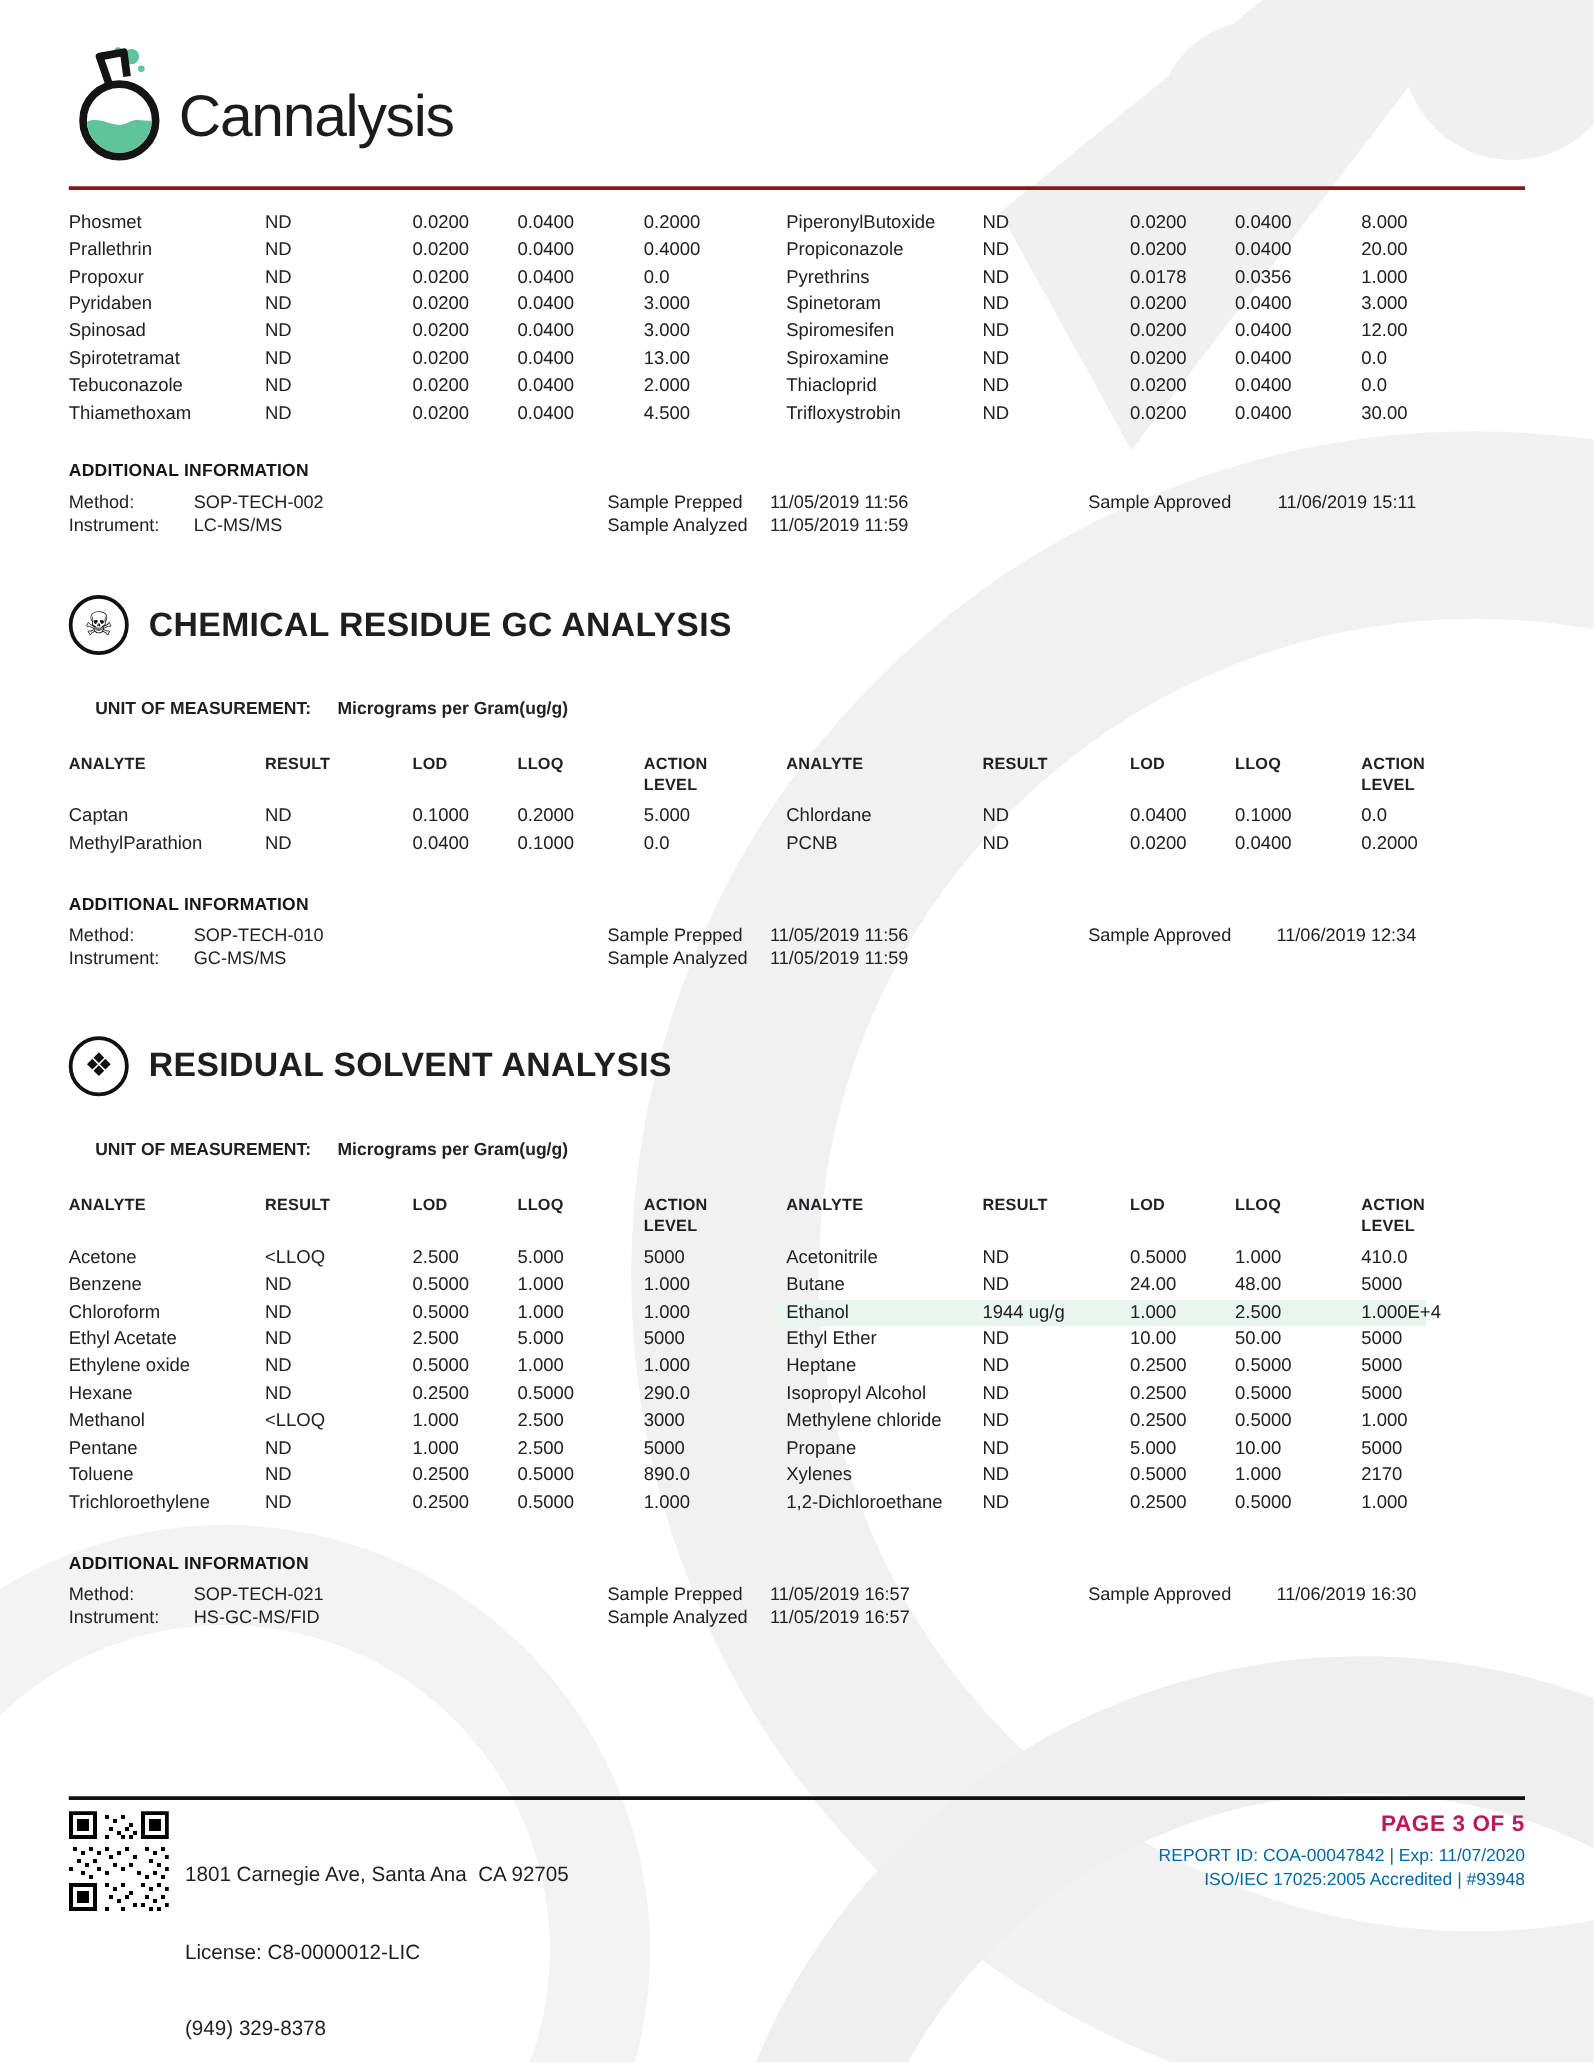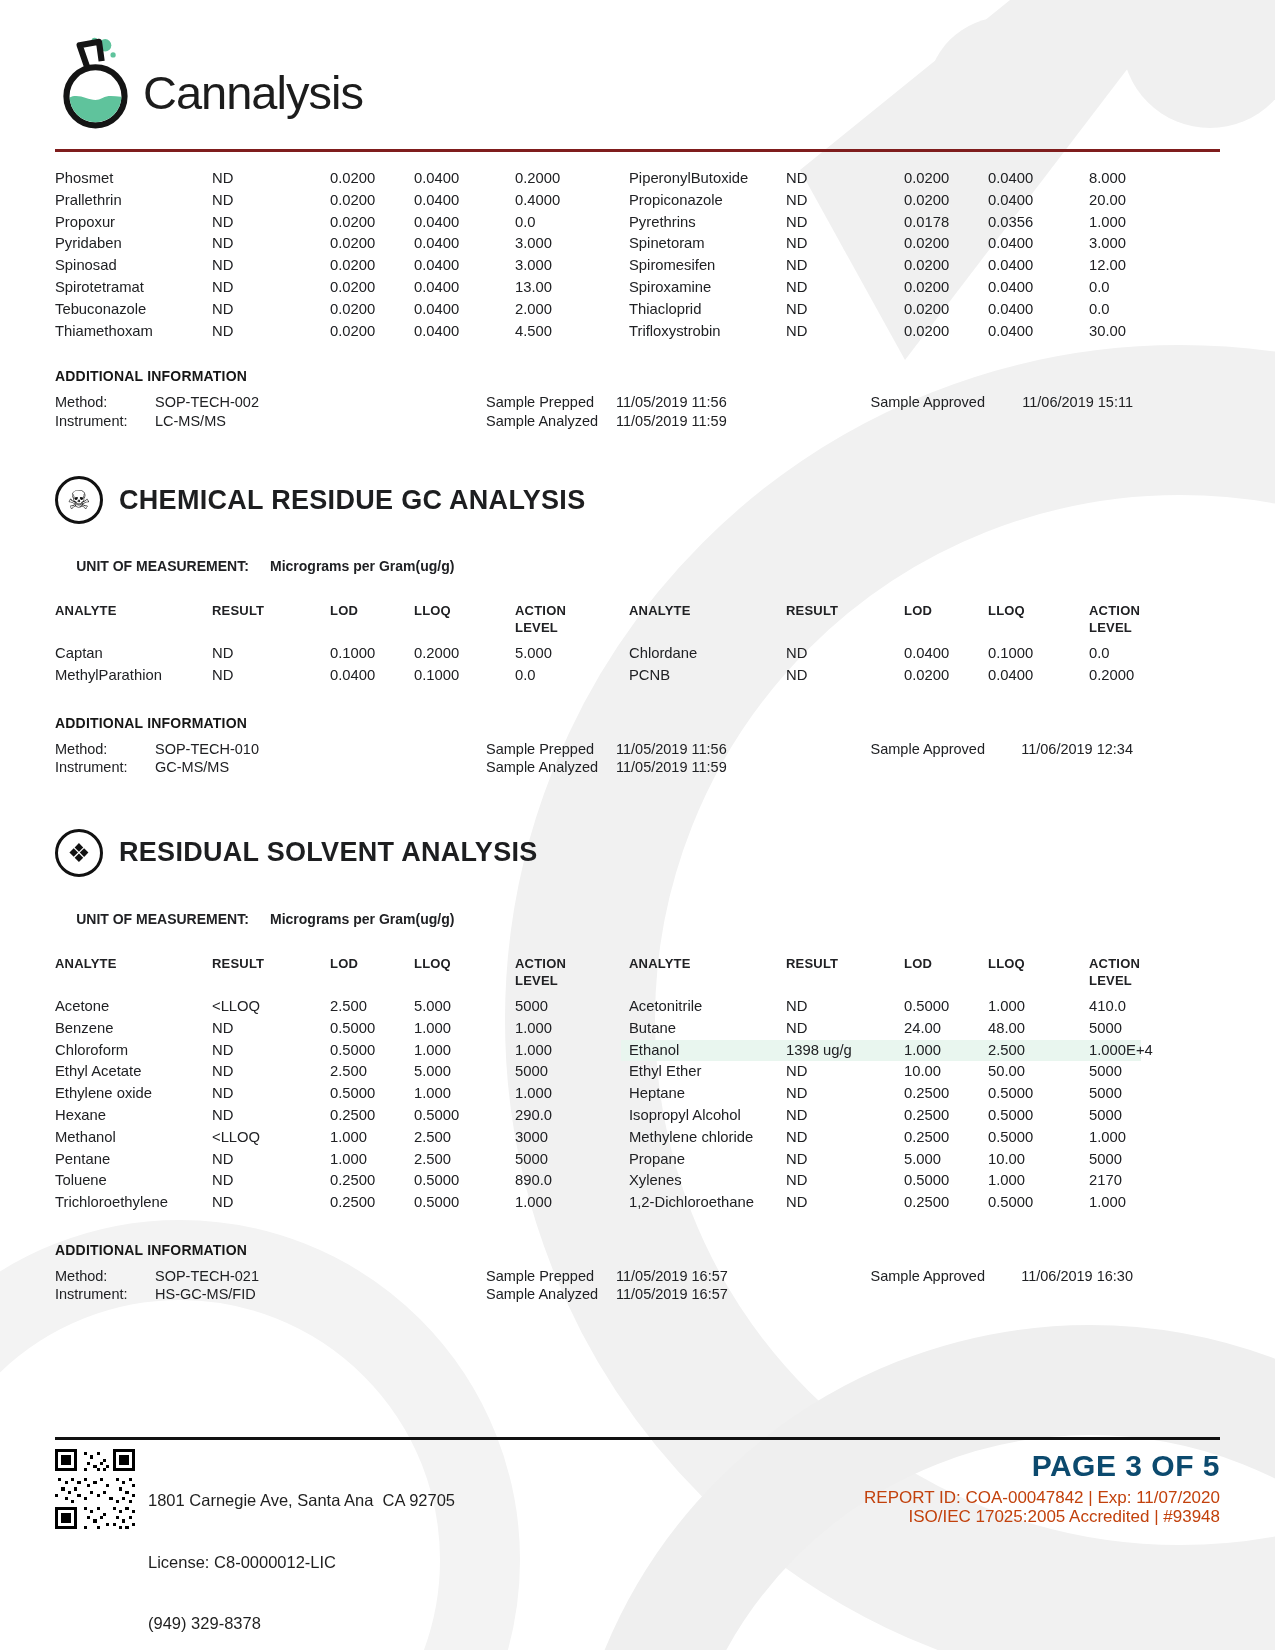--- a/index.html
+++ b/index.html
@@ -52,22 +52,22 @@
   .mt28 { margin-top:28px; }
 
   
   .footer { position:absolute; left:55px; right:55px; top:1437px; z-index:1;
             border-top:3px solid #111; padding-top:9px;
             display:flex; justify-content:space-between; align-items:flex-start; }
   .footer-left { display:flex; }
   .qr { width:80px; height:80px; flex:0 0 auto; }
   .contact { margin-left:13px; font-size:16.5px; line-height:20.5px; color:#1f1f1f; white-space:pre-wrap; }
   .footer-right { text-align:right; }
-  .page-num { font-size:30px; font-weight:700; color:#0c4a6e; letter-spacing:.5px; }
-  .meta { color:#c2410c; font-size:17px; line-height:19px; margin-top:5px; }
+  .page-num { font-size:18px; font-weight:700; color:#be185d; letter-spacing:.5px; }
+  .meta { color:#0369a1; font-size:14px; line-height:19px; margin-top:5px; }
 </style>
 </head>
 <body>
 
 <div class="page">
 
   <svg class="watermark" viewBox="0 0 1275 1650" xmlns="http://www.w3.org/2000/svg" aria-hidden="true">
     <circle cx="1005" cy="95" r="78" fill="#f0f0f0"></circle>
     <circle cx="1210" cy="40" r="88" fill="#f0f0f0"></circle>
     <circle cx="905" cy="215" r="70" fill="#f2f2f2"></circle>
@@ -462,21 +462,21 @@
           <div class="trow">
             <span class="c">Butane</span>
             <span class="c">ND</span>
             <span class="c">24.00</span>
             <span class="c">48.00</span>
             <span class="c">5000</span>
           </div>
 
           <div class="trow row-highlight">
             <span class="c">Ethanol</span>
-            <span class="c">1398 ug/g</span>
+            <span class="c">1944 ug/g</span>
             <span class="c">1.000</span>
             <span class="c">2.500</span>
             <span class="c">1.000E+4</span>
           </div>
 
           <div class="trow">
             <span class="c">Ethyl Ether</span>
             <span class="c">ND</span>
             <span class="c">10.00</span>
             <span class="c">50.00</span>

